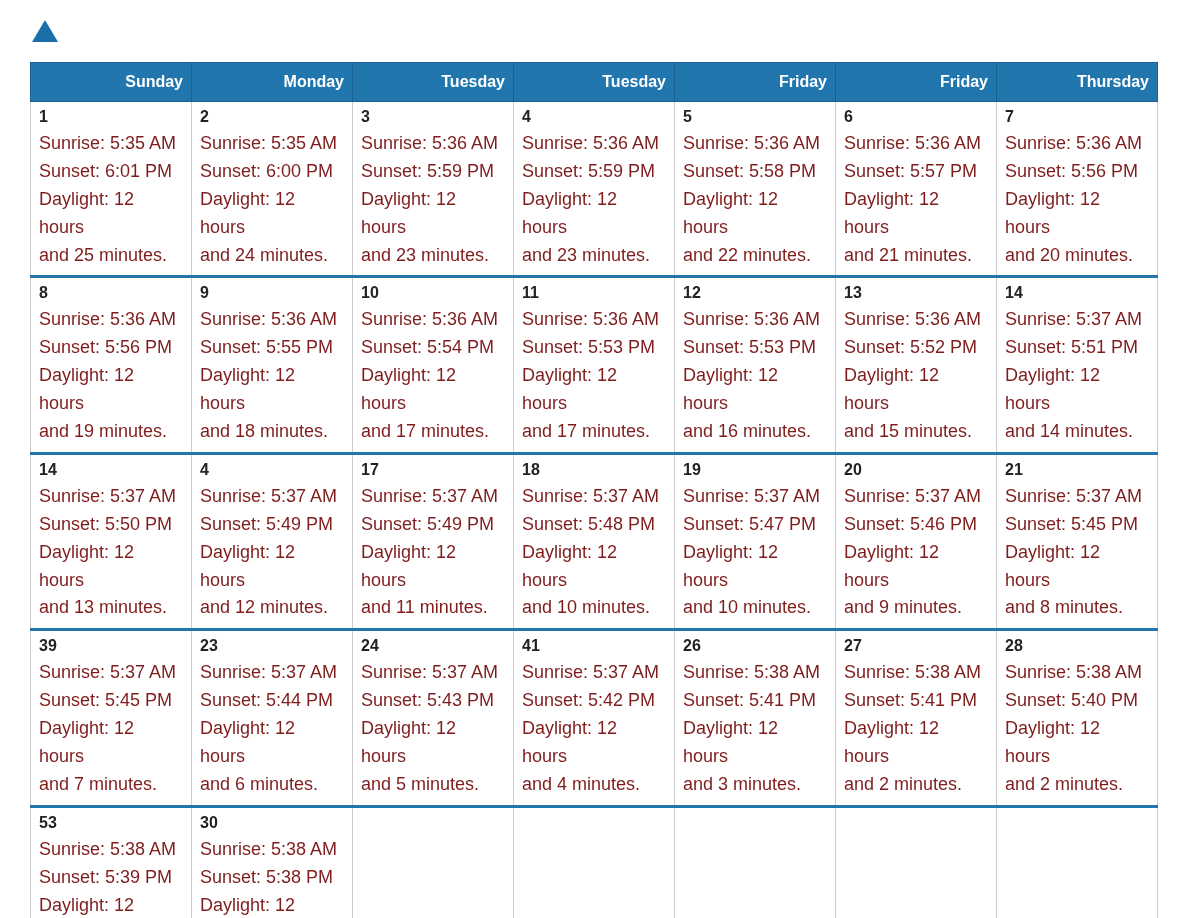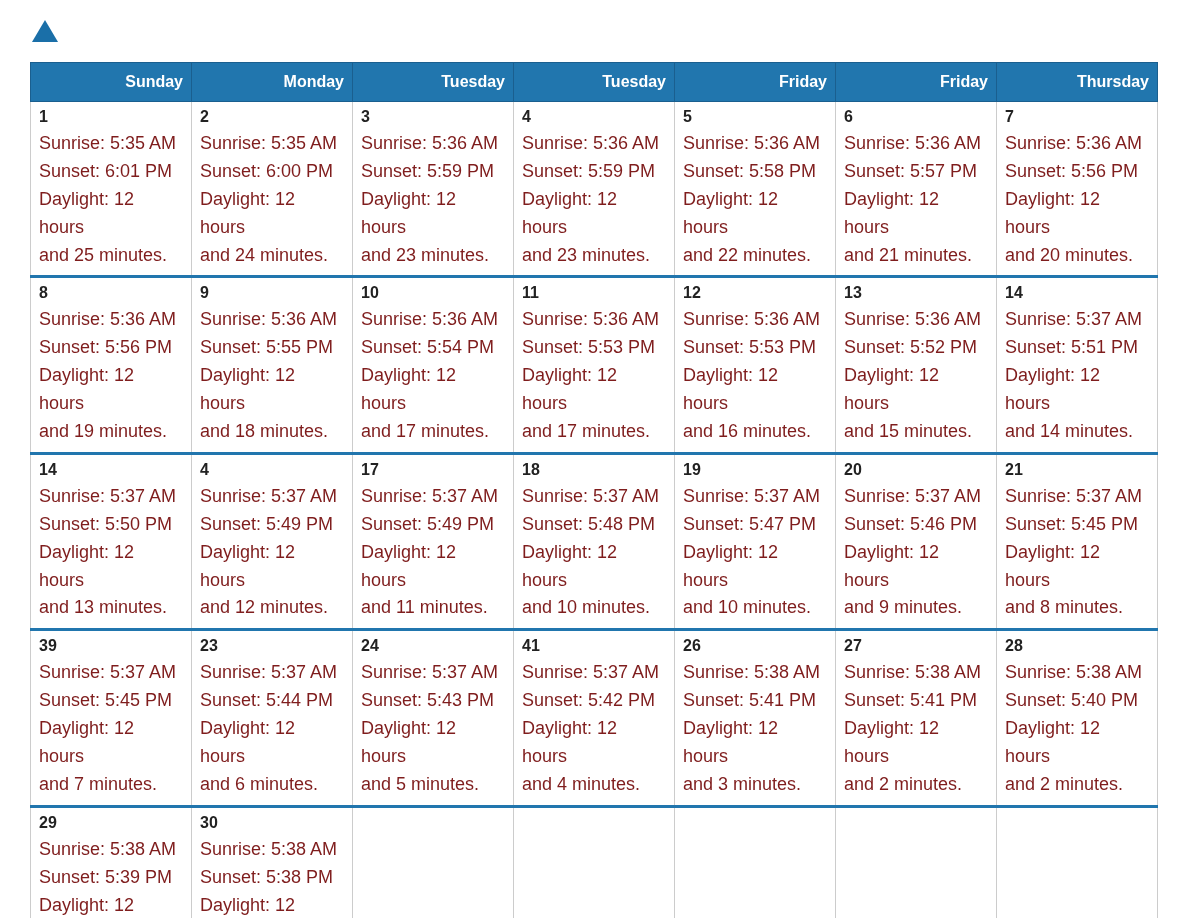--- a/index.html
+++ b/index.html
@@ -242,21 +242,21 @@
           <span class="day-num">27</span>
           <div class="day-info">Sunrise: 5:38 AM<br>Sunset: 5:41 PM<br>Daylight: 12 hours<br>and 2 minutes.</div>
         </td>
         <td>
           <span class="day-num">28</span>
           <div class="day-info">Sunrise: 5:38 AM<br>Sunset: 5:40 PM<br>Daylight: 12 hours<br>and 2 minutes.</div>
         </td>
       </tr>
       <tr class="week-separator">
         <td>
-          <span class="day-num">29</span>
+          <span class="day-num">53</span>
           <div class="day-info">Sunrise: 5:38 AM<br>Sunset: 5:39 PM<br>Daylight: 12 hours<br>and 1 minute.</div>
         </td>
         <td>
           <span class="day-num">30</span>
           <div class="day-info">Sunrise: 5:38 AM<br>Sunset: 5:38 PM<br>Daylight: 12 hours<br>and 0 minutes.</div>
         </td>
         <td class="empty-cell"></td>
         <td class="empty-cell"></td>
         <td class="empty-cell"></td>
         <td class="empty-cell"></td>

